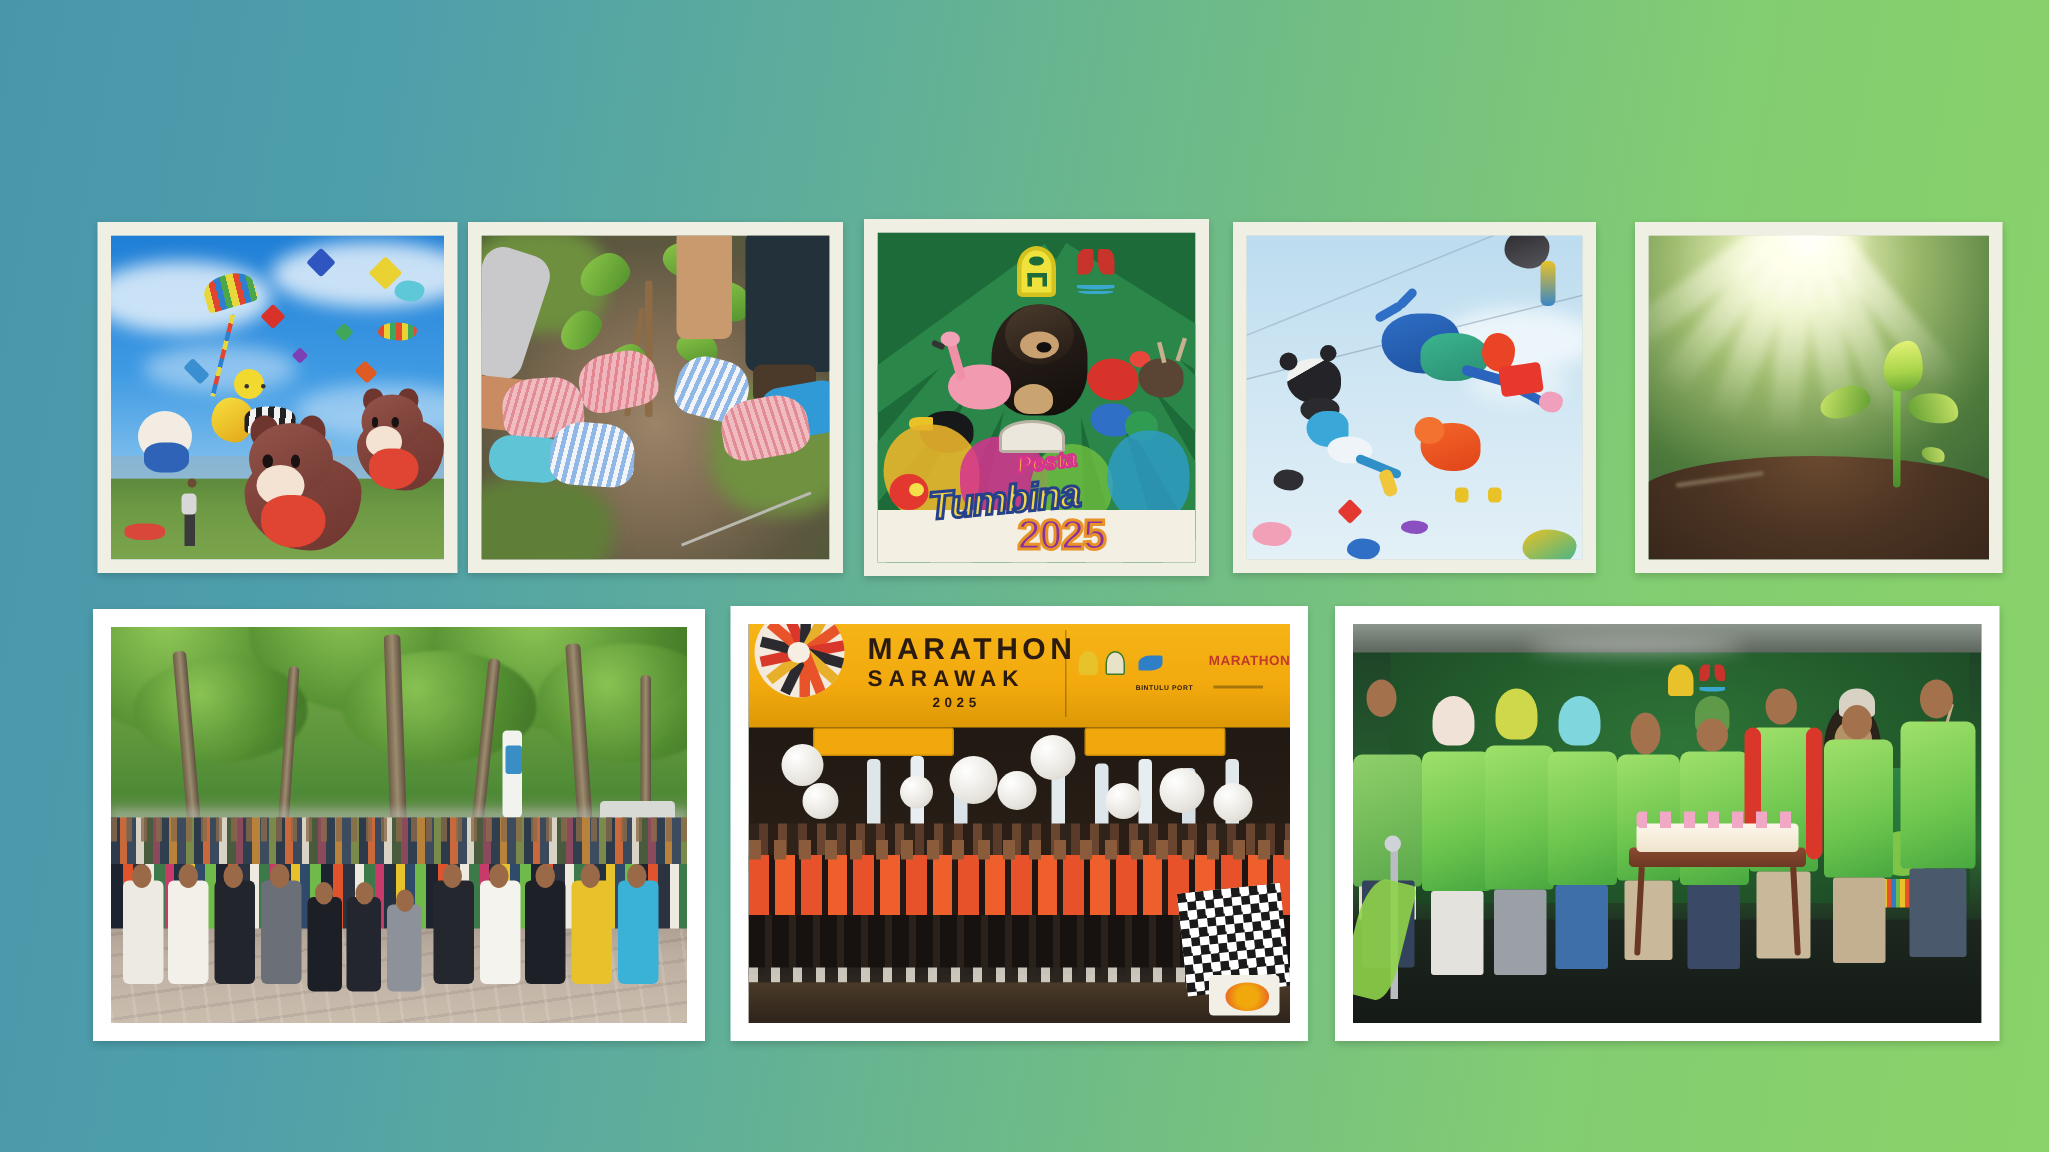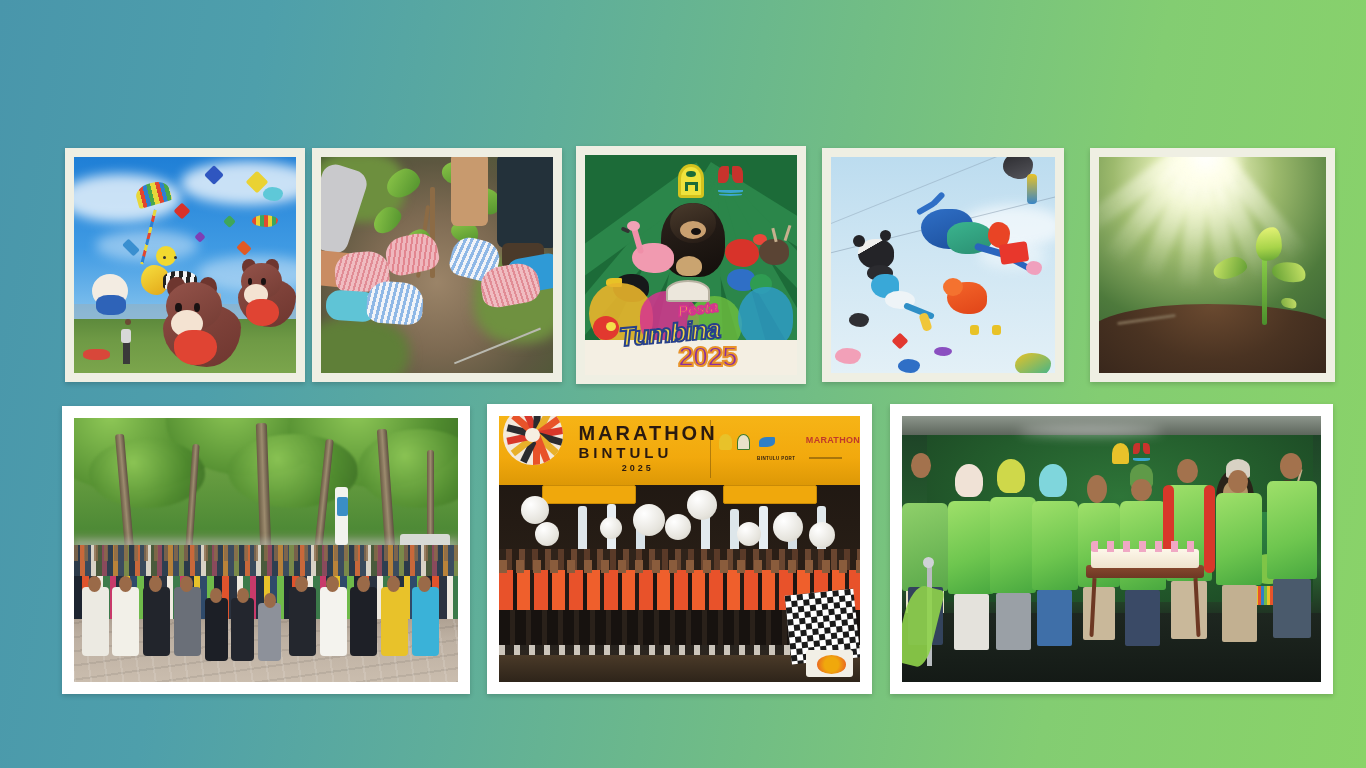--- a/index.html
+++ b/index.html
@@ -499,21 +499,21 @@
             <div class="sb-ray" style="transform:rotate(182deg);background:#2b2b2f;"></div>
             <div class="sb-ray" style="transform:rotate(208deg);background:#e8b02a;"></div>
             <div class="sb-ray" style="transform:rotate(234deg);background:#e8532a;"></div>
             <div class="sb-ray" style="transform:rotate(260deg);background:#d8372a;"></div>
             <div class="sb-ray" style="transform:rotate(286deg);background:#2b2b2f;"></div>
             <div class="sb-ray" style="transform:rotate(312deg);background:#e8b02a;"></div>
             <div class="sb-ray" style="transform:rotate(338deg);background:#e8532a;"></div>
             <div style="position:absolute;left:38%;top:38%;width:24%;height:24%;border-radius:50%;background:#f6eee2;"></div>
           </div>
           <div class="arch-txt" style="left:22%;top:8%;font-size:20px;letter-spacing:3px;">MARATHON</div>
-          <div class="arch-txt" style="left:22%;top:40%;font-size:15px;letter-spacing:4px;font-weight:600;">BINTULU</div>
+          <div class="arch-txt" style="left:22%;top:40%;font-size:15px;letter-spacing:4px;font-weight:600;">SARAWAK</div>
           <div class="arch-txt" style="left:34%;top:68%;font-size:9px;letter-spacing:3px;font-weight:600;">2025</div>
           <div style="position:absolute;left:58.5%;top:6%;bottom:10%;width:1px;background:rgba(60,40,10,.35);"></div>
 
           <div style="position:absolute;left:61%;top:26%;width:13px;height:16px;background:#e8c22a;border-radius:50% 50% 20% 20%;"></div>
           <div style="position:absolute;left:66%;top:26%;width:13px;height:16px;background:#e8e2c8;border:1.5px solid #3c7a2c;border-radius:50% 50% 10% 10%;"></div>
           <div style="position:absolute;left:72%;top:30%;width:16px;height:10px;background:#2f7fc6;border-radius:50% 10% 50% 10%;"></div>
           <div class="arch-txt" style="left:71.5%;top:58%;font-size:4.5px;letter-spacing:.4px;">BINTULU PORT</div>
           <div style="position:absolute;left:85%;top:28%;font-size:9px;font-weight:800;letter-spacing:.3px;color:#c0392b;">MARATHON</div>
           <div style="position:absolute;left:86%;top:60%;width:9%;height:2px;background:rgba(60,40,10,.4);"></div>
         </div>

